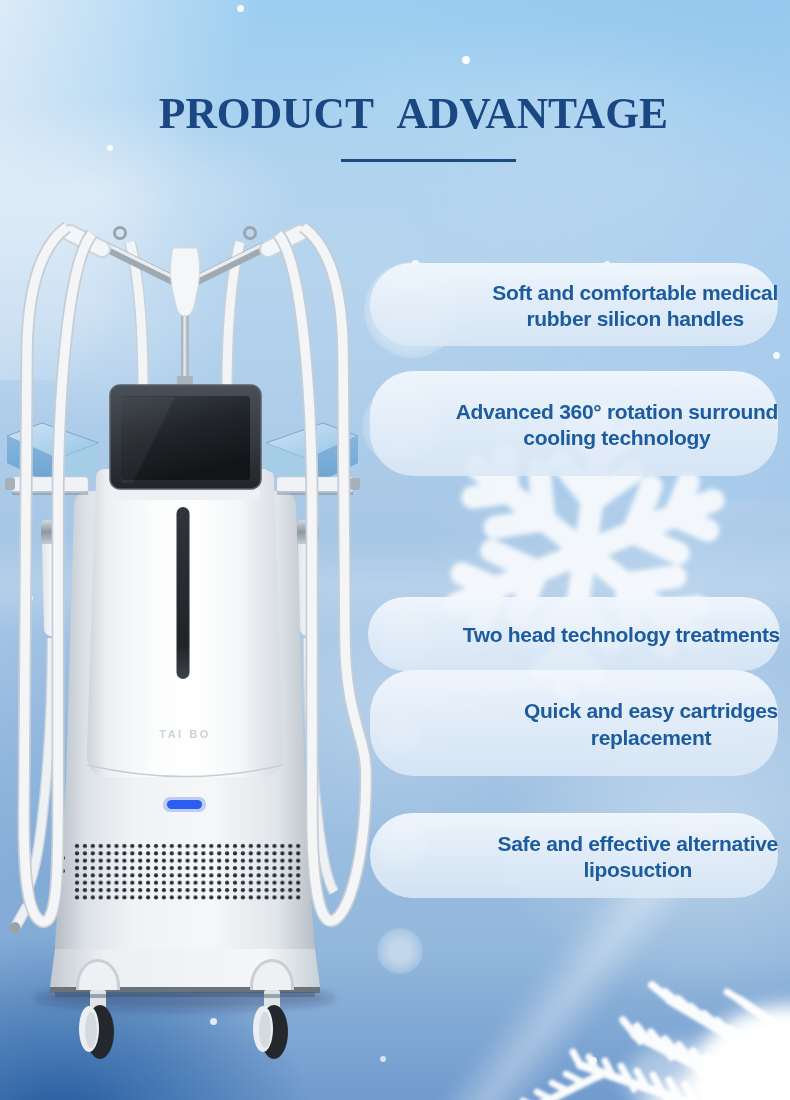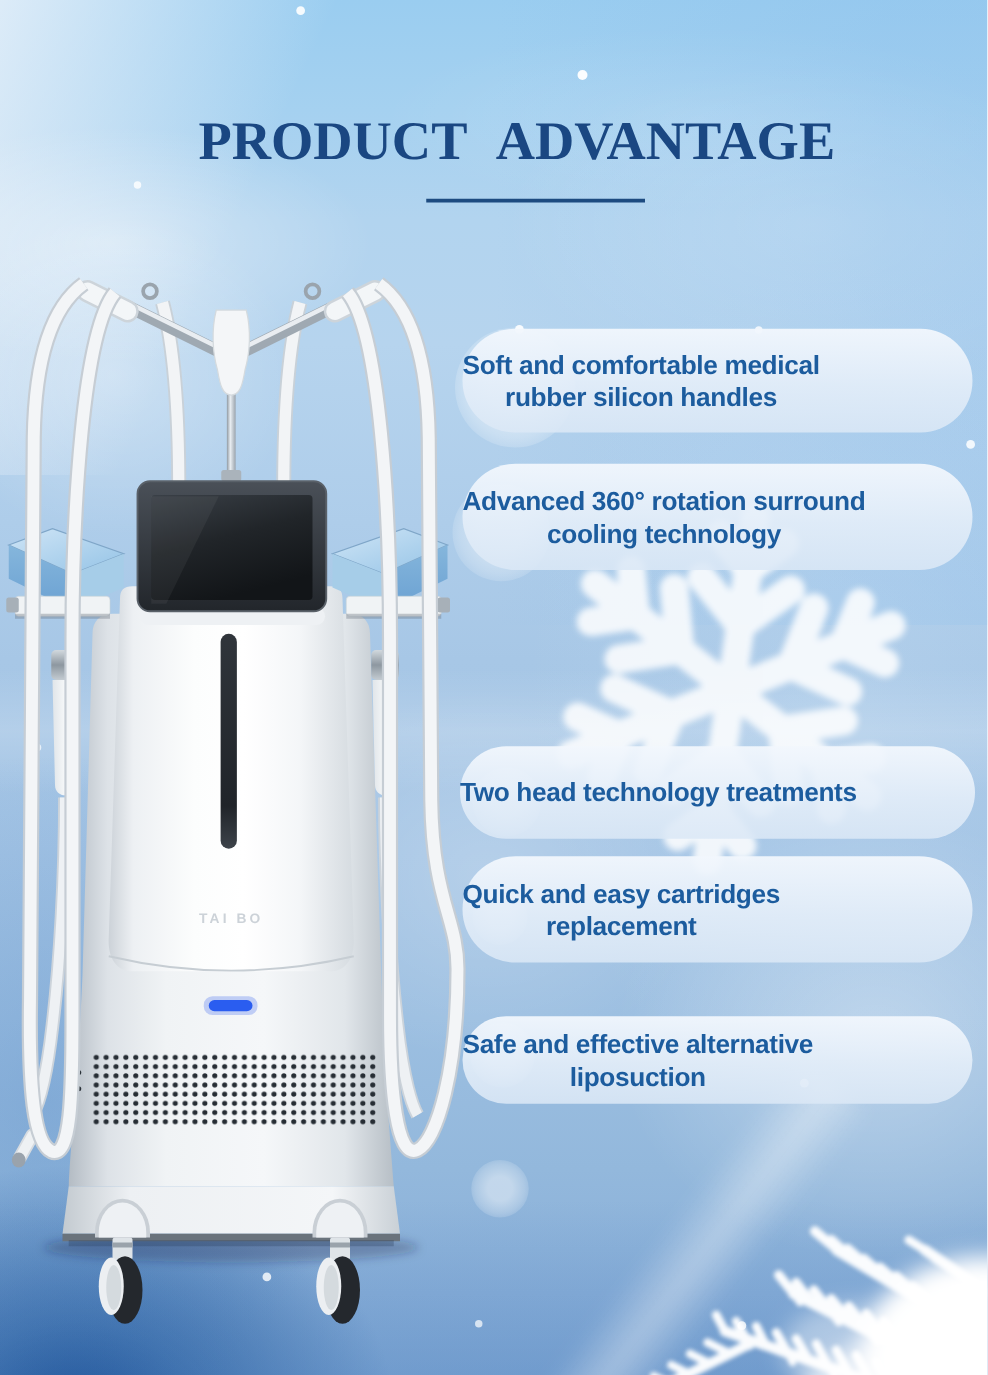--- a/index.html
+++ b/index.html
@@ -13,21 +13,21 @@
   
   .blob{position:absolute;border-radius:50%;}
   
   .title{position:absolute;top:88px;left:0;width:790px;text-align:center;
     font-family:"Liberation Serif",serif;font-weight:bold;font-size:43.5px;line-height:50px;
     color:#1a4782;letter-spacing:0;word-spacing:15px;padding-left:37px;box-sizing:border-box;}
   .rule{position:absolute;left:341px;top:159px;width:175px;height:3px;background:#1d4b80;}
   
   .pill{position:absolute;border-radius:44px;
     background:linear-gradient(180deg, rgba(242,247,253,0.95) 0%, rgba(228,238,249,0.90) 55%, rgba(219,232,246,0.88) 100%);
-    display:flex;align-items:center;justify-content:flex-start;text-align:center;
+    display:flex;align-items:center;justify-content:flex-end;text-align:center;
     color:#1c5c9e;font-weight:bold;font-size:21px;letter-spacing:-0.3px;line-height:26.5px;padding-top:3px;box-sizing:border-box;}
   .pill span{white-space:nowrap;}
   .dot{position:absolute;border-radius:50%;background:#ffffff;}
 </style>
 </head>
 <body>
 <div class="page">
 
   <div class="abs" style="left:0;top:0;width:790px;height:380px;background:linear-gradient(115deg,rgba(237,243,250,.80) 0%,rgba(237,243,250,0) 28%);"></div>
   <div class="blob" style="left:-120px;top:100px;width:420px;height:190px;background:radial-gradient(ellipse at center,rgba(255,255,255,.42),rgba(255,255,255,0) 70%);"></div>
@@ -261,30 +261,30 @@
       <path d="M 303,7 C 328,25 342,65 343,130 L 345,420 C 346,500 366,515 366,555 C 366,635 350,692 334,700 C 317,708 312,650 312,592 L 312,290 C 312,190 304,45 278,14" stroke="#f3f5f7" stroke-width="9.5"></path>
     </g>
   </svg>
 
   <div class="title">PRODUCT ADVANTAGE</div>
   <div class="rule"></div>
 
   <div class="pill" style="left:370px;top:263px;width:408px;height:83px;">
       <span>Soft and comfortable medical<br>rubber silicon handles</span>
     </div>
-  <div class="pill" style="left:370px;top:371px;width:408px;height:85px;">
+  <div class="pill" style="left:370px;top:371px;width:408px;height:105px;">
       <span>Advanced 360° rotation surround<br>cooling technology</span>
     </div>
   <div class="pill" style="left:368px;top:597px;width:412px;height:74px;">
       <span>Two head technology treatments</span>
     </div>
-  <div class="pill" style="left:370px;top:685px;width:408px;height:85px;">
+  <div class="pill" style="left:370px;top:670px;width:408px;height:106px;">
       <span>Quick and easy cartridges<br>replacement</span>
     </div>
-  <div class="pill" style="left:370px;top:813px;width:408px;height:70px;">
+  <div class="pill" style="left:370px;top:813px;width:408px;height:85px;">
       <span>Safe and effective alternative<br>liposuction</span>
     </div>
 
   <svg class="abs" style="left:430px;top:955px;" width="360" height="145" viewBox="0 0 360 145">
     <defs>
       <filter id="fb1" x="-40%" y="-40%" width="180%" height="180%">
           <feGaussianBlur stdDeviation="1.6"></feGaussianBlur>
         </filter>
       <filter id="fb2" x="-60%" y="-60%" width="220%" height="220%">
           <feGaussianBlur stdDeviation="9"></feGaussianBlur>

